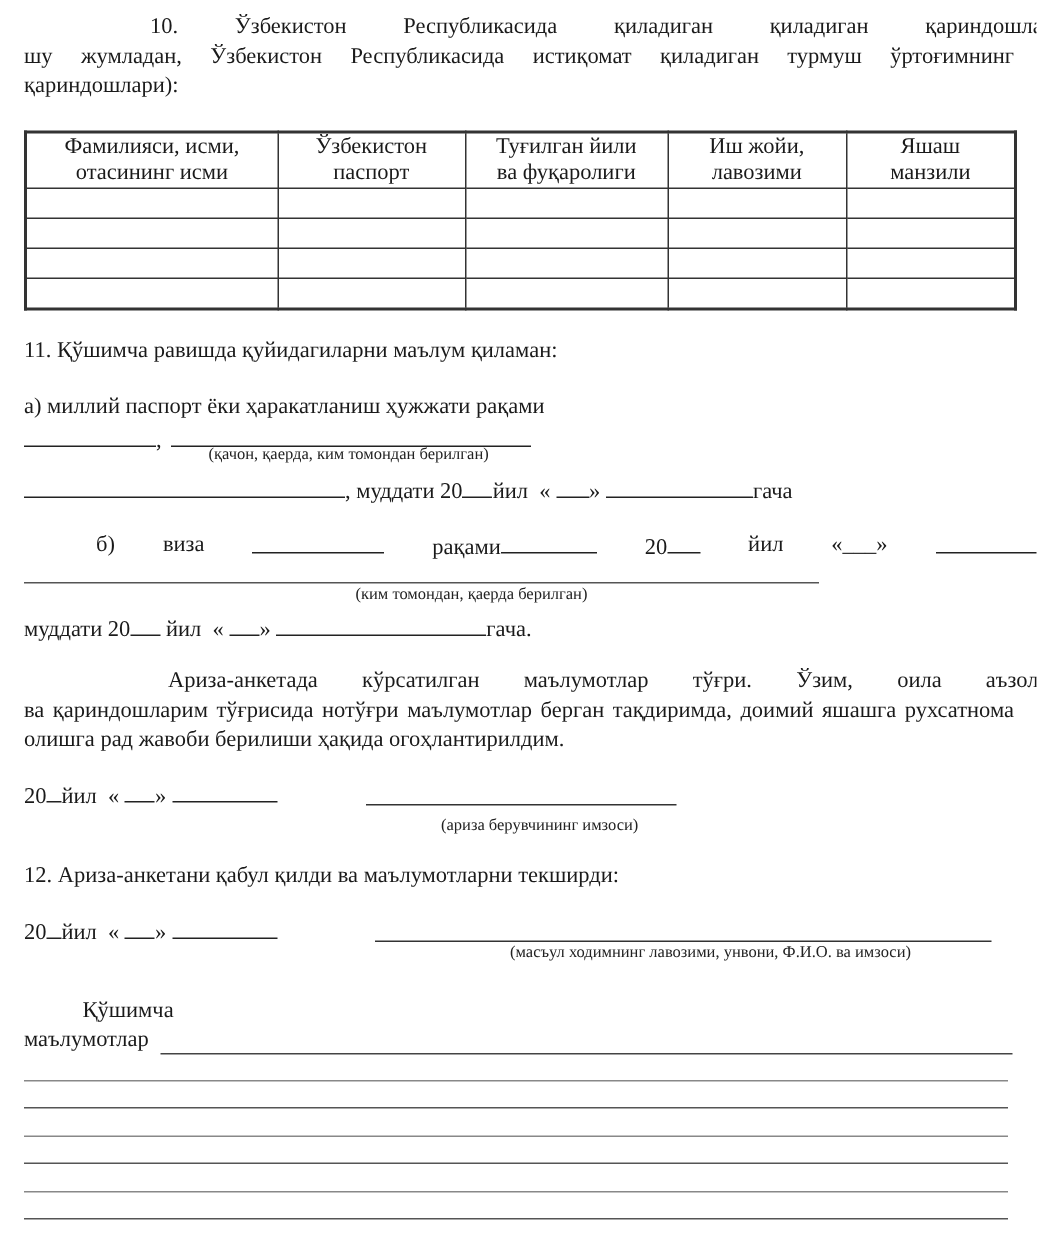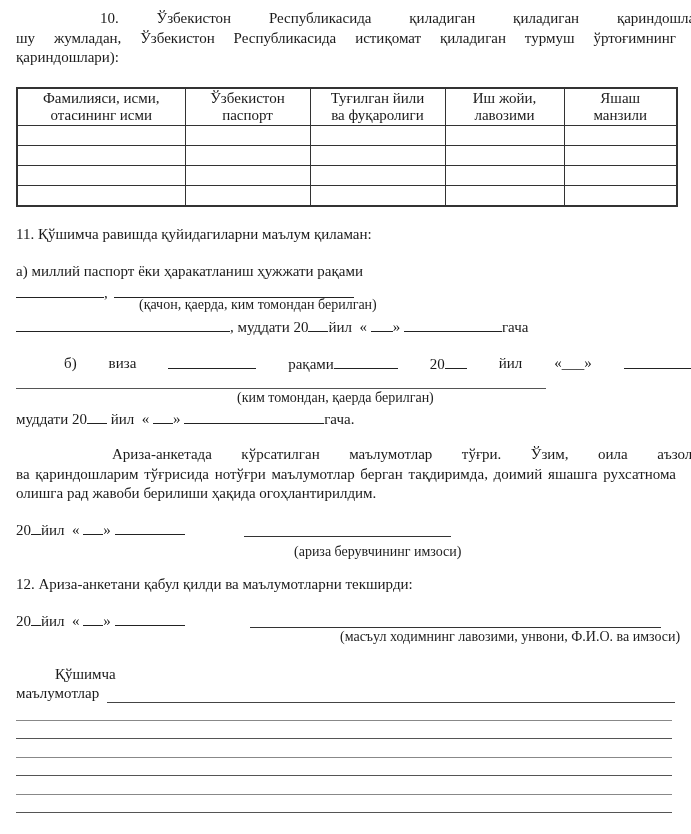--- a/index.html
+++ b/index.html
@@ -2,21 +2,21 @@
 <html><head>
 <meta charset="utf-8">
 <style>
   html, body { margin: 0; padding: 0; background: #ffffff; }
   body { width: 691px; height: 834px; position: relative; overflow: hidden;
          font-family: "Liberation Serif", "DejaVu Serif", serif; color: #1a1a1a; font-size: 15px; }
   .abs { position: absolute; white-space: nowrap; }
   .para { position: absolute; left: 16px; width: 660px; line-height: 19px; text-align: justify; }
   .just-line { position: absolute; left: 16px; width: 660px; display: flex; justify-content: space-between; white-space: nowrap; margin-left: 48px; }
   .ul { display: inline-block; border-bottom: 1px solid #222; height: 13px; vertical-align: baseline; }
-  .small { font-size: 14px; color: #222; }
+  .small { font-size: 11px; color: #222; }
   .hline { position: absolute; height: 0; border-top: 1px solid #555; }
   table.rel { position: absolute; left: 16px; top: 87px; width: 660px; border-collapse: collapse; table-layout: fixed; }
   table.rel th, table.rel td { border: 1px solid #333; font-weight: normal; text-align: center; padding: 0; }
   table.rel th { height: 36px; line-height: 17px; font-size: 15px; }
   table.rel td { height: 19px; }
   table.rel { border: 2px solid #333; }
 </style>
 </head>
 <body>
 

